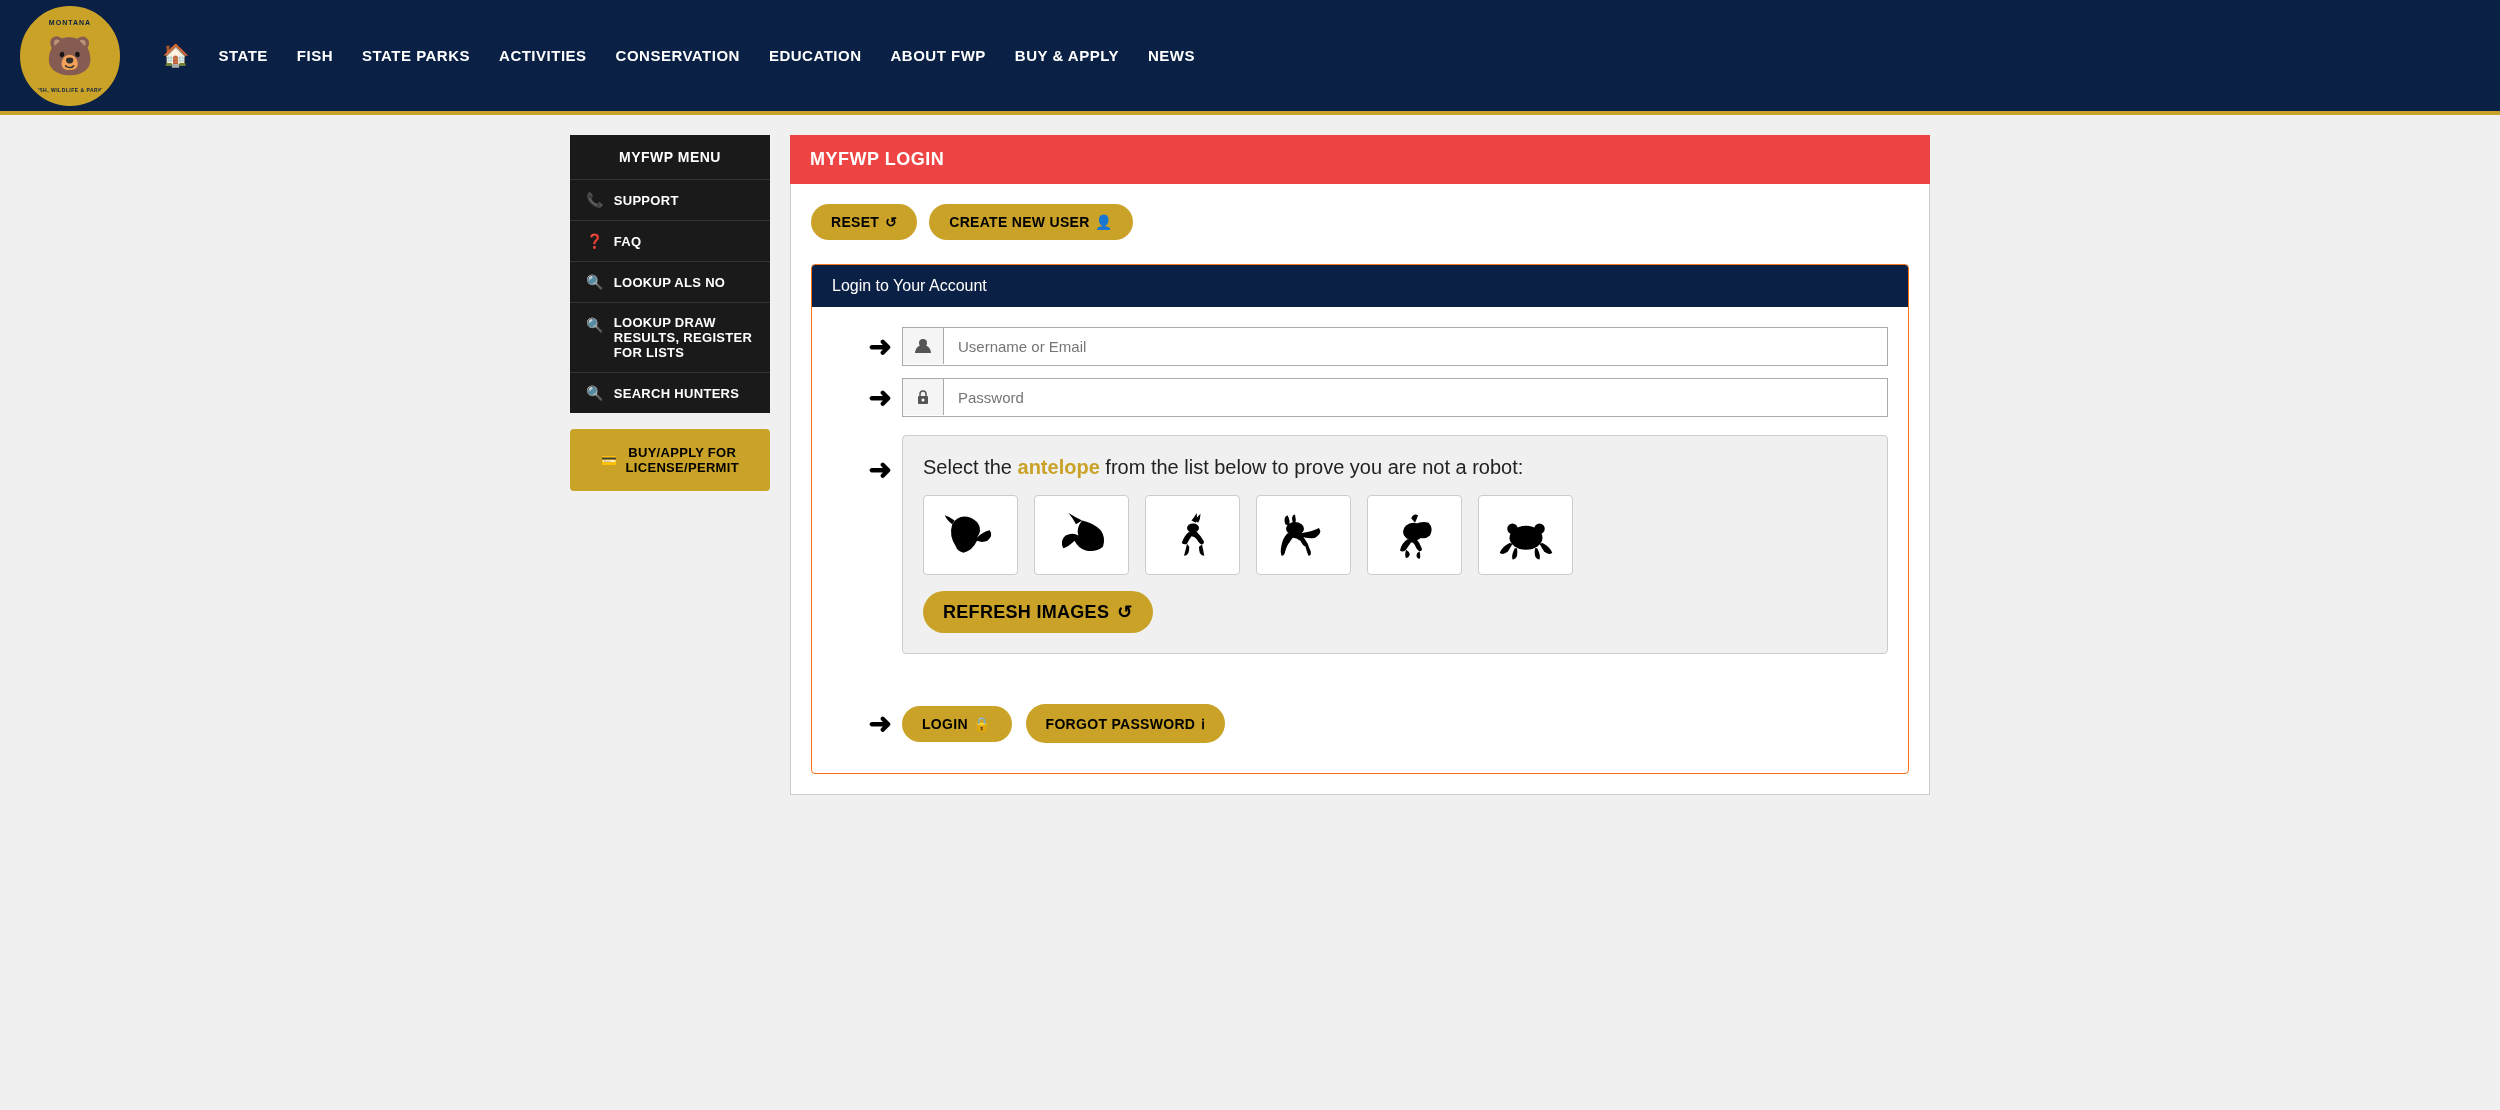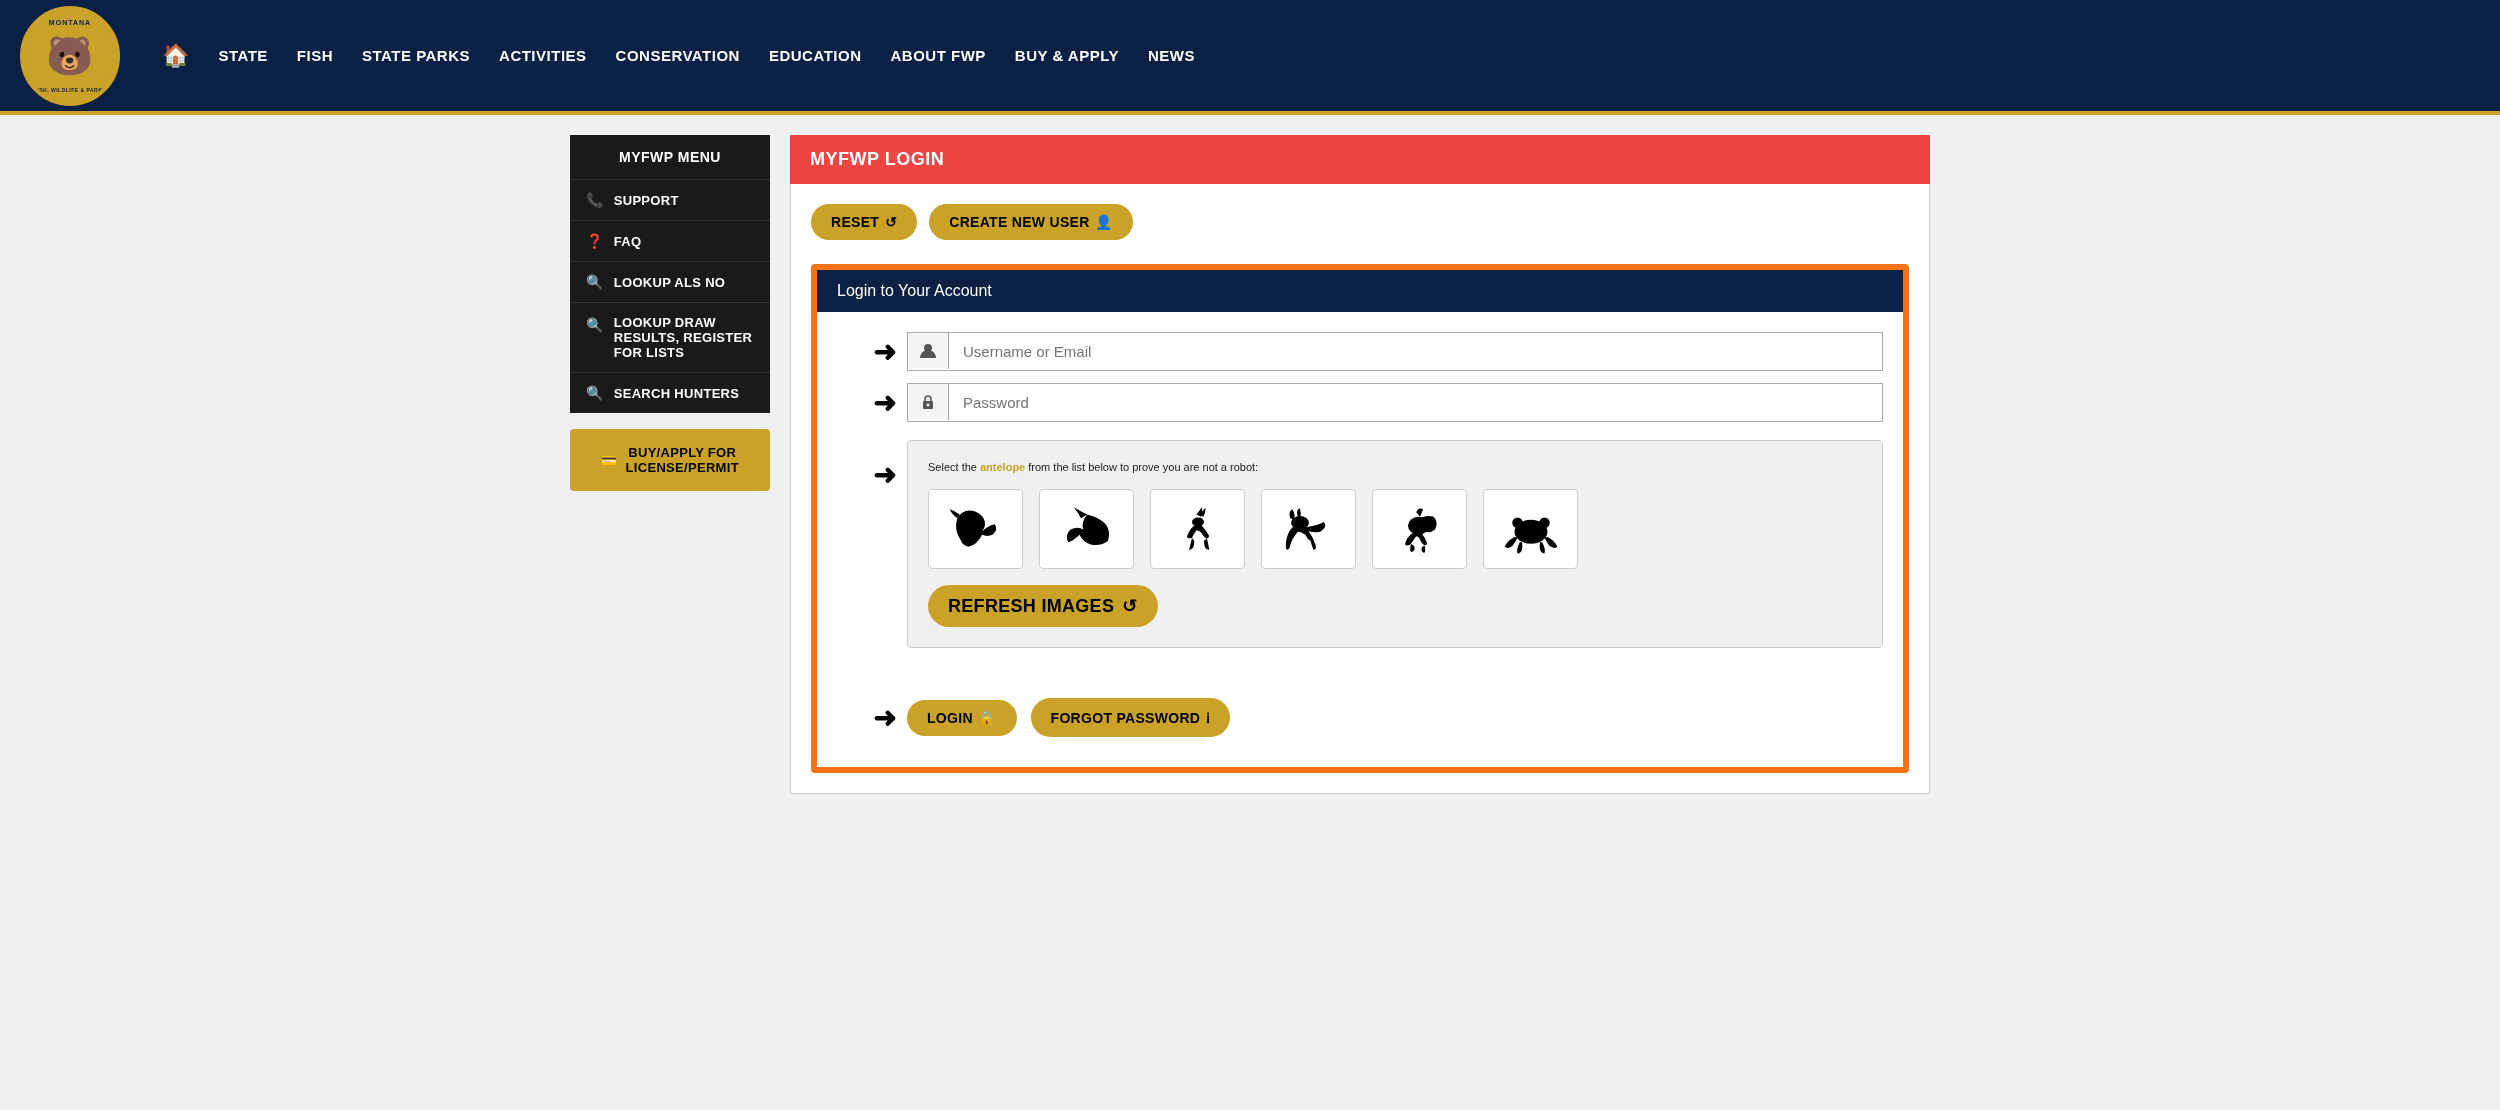--- a/index.html
+++ b/index.html
@@ -180,21 +180,21 @@
       cursor: pointer;
       border-radius: 25px;
       display: flex;
       align-items: center;
       gap: 6px;
       letter-spacing: 0.3px;
     }
 
     
     .login-box {
-      border: 6px solid #f97316;
+      border: 1px solid #f97316;
       border-radius: 4px;
       overflow: hidden;
     }
     .login-box-header {
       background: #0a2044;
       color: #fff;
       font-size: 16px;
       padding: 12px 20px;
       font-weight: normal;
     }
@@ -228,21 +228,21 @@
 
     
     .captcha-section {
       background: #f0f0f0;
       border: 1px solid #ccc;
       padding: 20px;
       margin-bottom: 20px;
       border-radius: 4px;
     }
     .captcha-text {
-      font-size: 11px;
+      font-size: 20px;
       margin-bottom: 16px;
       color: #222;
     }
     .captcha-text a {
       color: #c9a227;
       font-weight: bold;
       text-decoration: none;
     }
     .captcha-animals {
       display: flex;

